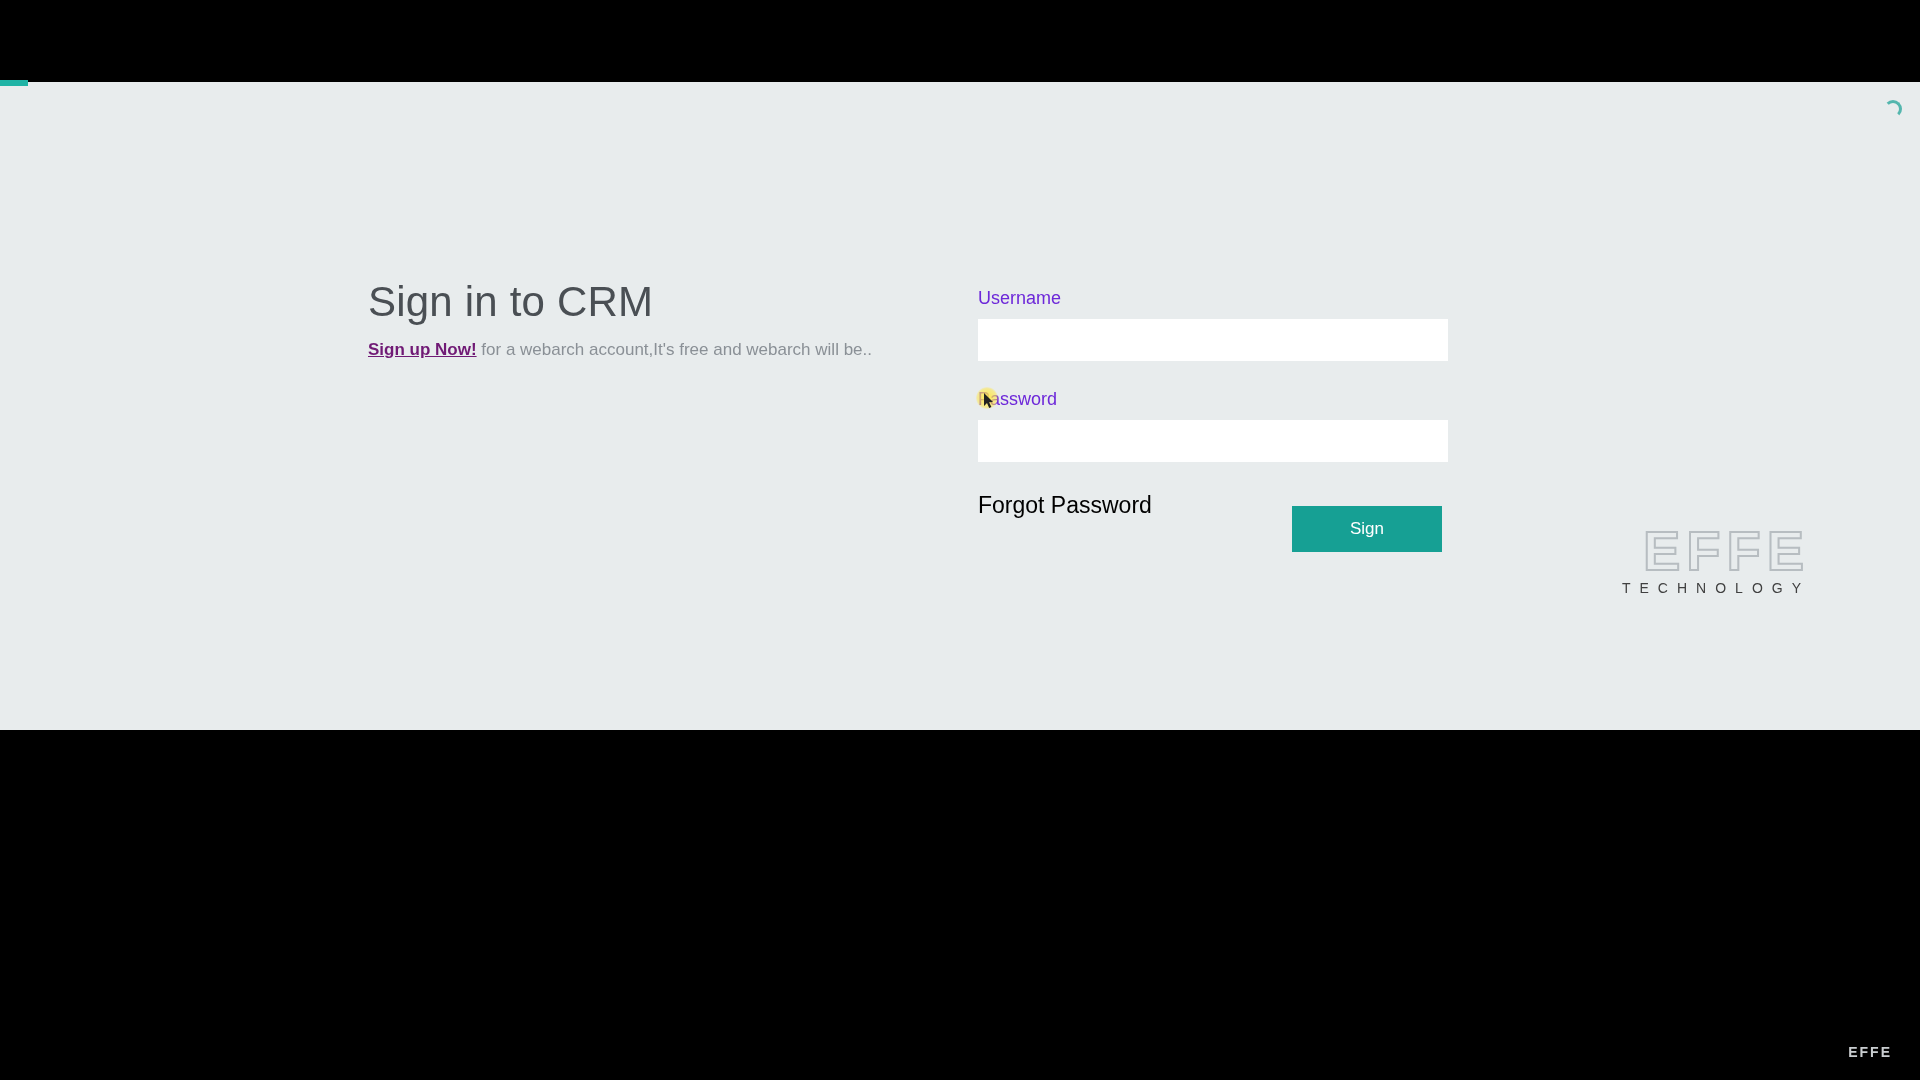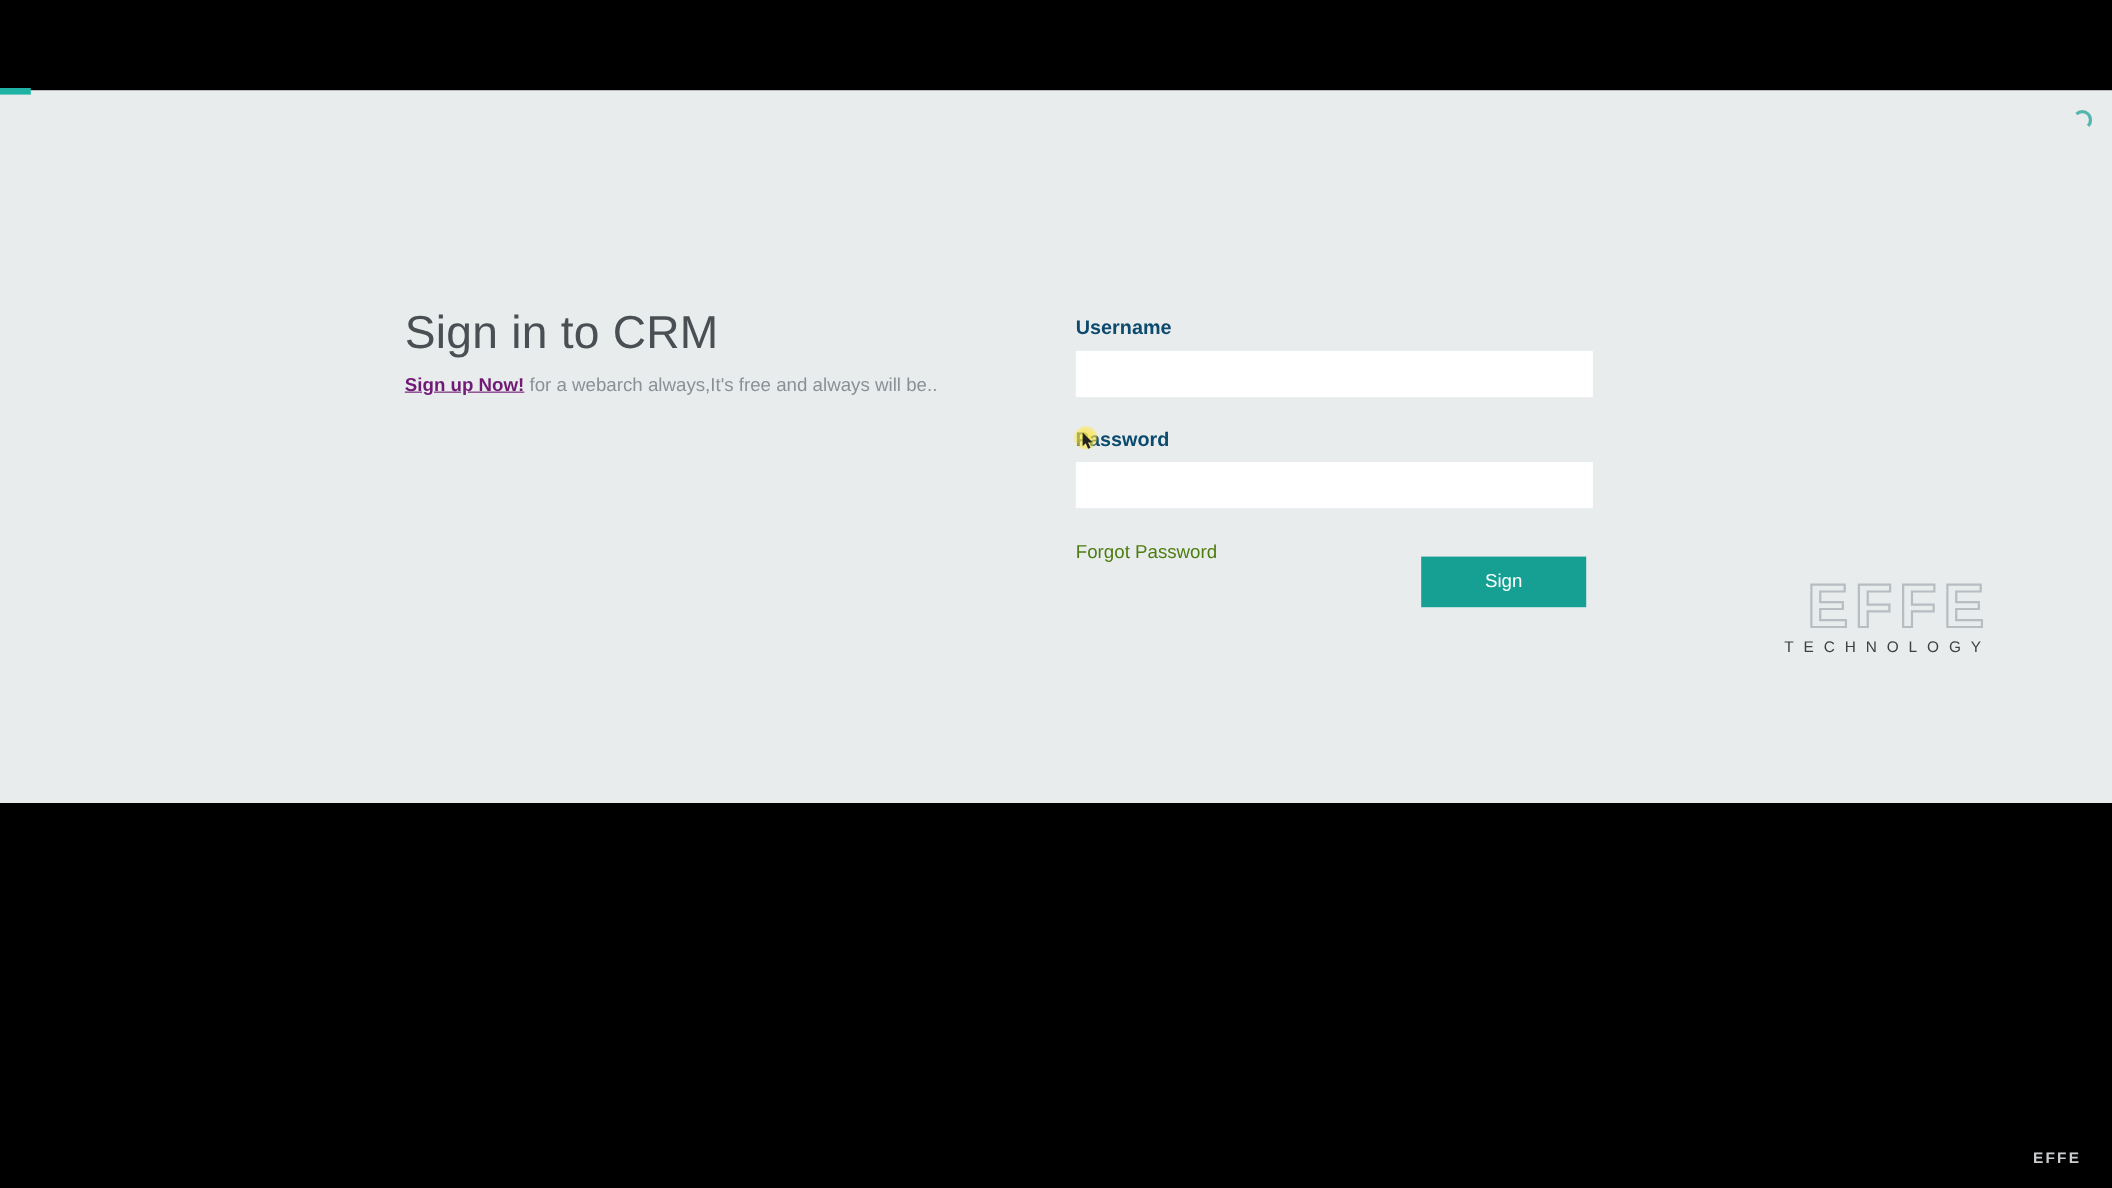--- a/index.html
+++ b/index.html
@@ -73,23 +73,22 @@
     font-weight: 400;
   }
   .subline .lead {
     color: #701a75;
     font-weight: 600;
   }
 
   .field-label {
     display: block;
     font-size: 18px;
-    color: #0c4a6e;
+    color: #6d28d9;
     margin-bottom: 10px;
-    font-weight: bold;
   }
   .input {
     width: 100%;
     height: 42px;
     background: #ffffff;
     border: none;
     padding: 8px 12px;
     font-size: 16px;
     color: #333;
   }
@@ -98,22 +97,22 @@
 
   .below-row {
     margin-top: 6px;
     position: relative;
     height: 50px;
   }
   .forgot {
     position: absolute;
     left: 0;
     top: 2px;
-    font-size: 17px;
-    color: #4d7c0f;
+    font-size: 23px;
+    color: #000000;
     text-decoration: none;
     cursor: pointer;
   }
   .login-btn {
     position: absolute;
     right: 6px;
     top: 16px;
     width: 150px;
     height: 46px;
     background: #16a094;
@@ -181,21 +180,21 @@
 
 <div class="viewport">
   <div class="loading-sliver"></div>
   <div class="spinner-hint"></div>
 
   <div class="content">
 
     <div class="left-col">
       <h1 class="heading">Sign in to CRM</h1>
       <p class="subline">
-        <a class="lead" href="#">Sign up Now!</a><span> for a webarch always,It's free and always will be..</span>
+        <a class="lead" href="#">Sign up Now!</a><span> for a webarch account,It's free and webarch will be..</span>
       </p>
     </div>
 
     <form class="right-col">
       <div class="group">
         <label class="field-label" for="username">Username</label>
         <input id="username" class="input" type="text" value="" style="">
       </div>
 
       <div class="group" style="position:relative;">

